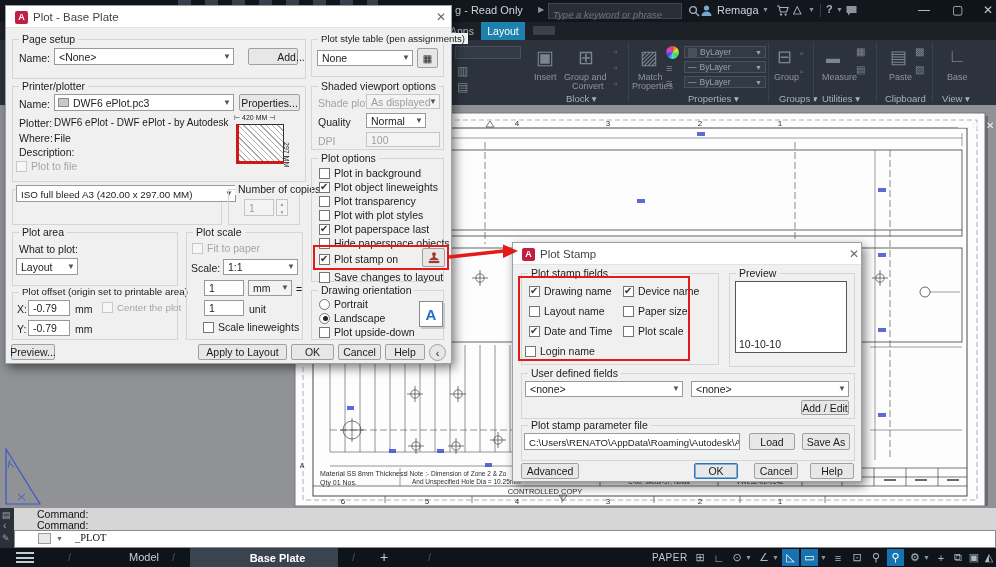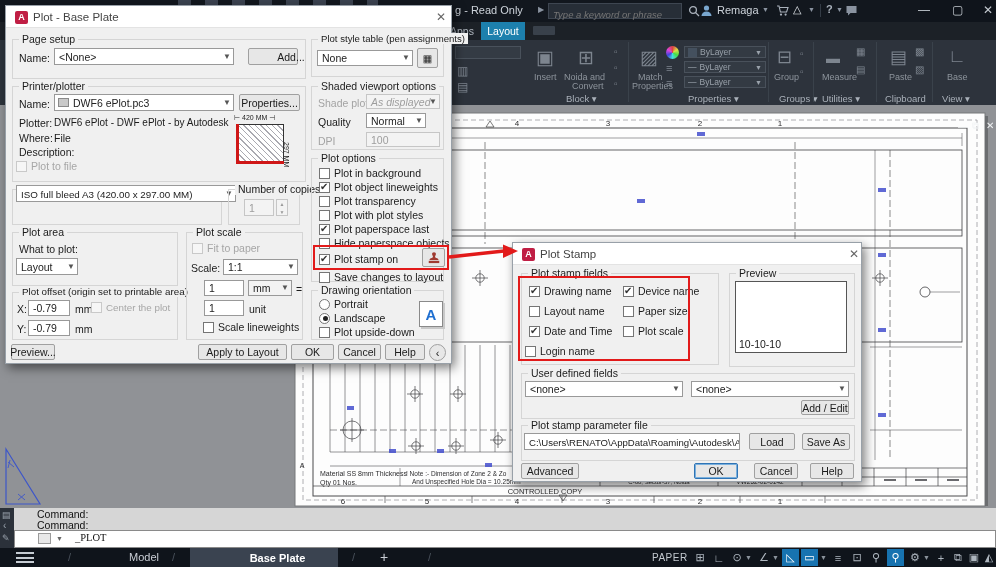--- a/index.html
+++ b/index.html
@@ -13,21 +13,21 @@
   .dlg-title{position:absolute;left:0;top:0;right:0;height:22px;background:#fff;border-bottom:1px solid #e3e3e3;}
   .dlg-ttl{position:absolute;left:27px;top:5px;font-size:11.5px;color:#444;white-space:nowrap;}
   .aicon{position:absolute;left:9px;top:5px;width:13px;height:13px;background:#c01e44;border-radius:2px;color:#fff;font-size:9px;font-weight:bold;text-align:center;line-height:13px;}
   .close-x{position:absolute;top:4px;font-size:12px;color:#666;line-height:14px;}
   .grp{position:absolute;border:1px solid #d5d5d5;}
   .glbl{position:absolute;top:-7px;left:6px;background:#f0f0f0;padding:0 3px;font-size:10.5px;color:#1b1b1b;white-space:nowrap;}
   .dd{position:absolute;background:#fff;border:1px solid #999;font-size:10.5px;color:#222;overflow:hidden;}
   .dd .val{position:absolute;left:4px;top:50%;transform:translateY(-50%);white-space:nowrap;}
   .dd .car{position:absolute;right:2px;top:50%;transform:translateY(-55%);font-size:8px;color:#555;}
   .dd.dis{background:#f3f3f3;border-color:#c6c6c6;}
-  .dd.dis .val{color:#9d9d9d;font-style:italic;}
+  .dd.dis .val{color:#9d9d9d;}
   .inp{position:absolute;background:#fff;border:1px solid #999;font-size:10.5px;color:#222;overflow:hidden;}
   .inp .val{position:absolute;left:4px;top:50%;transform:translateY(-50%);white-space:nowrap;}
   .inp.dis{background:#f3f3f3;border-color:#c6c6c6;}
   .inp.dis .val{color:#9d9d9d;}
   .btn{position:absolute;background:#e7e7e7;border:1px solid #a0a0a0;border-radius:2px;font-size:10.5px;color:#1b1b1b;display:flex;align-items:center;justify-content:center;white-space:nowrap;}
   .btn.focus{border-color:#2f74b5;box-shadow:inset 0 0 0 1px #7ab0dd;}
   .cb{position:absolute;display:flex;align-items:center;gap:4px;font-size:10.5px;color:#1b1b1b;white-space:nowrap;}
   .cb .bx{width:11px;height:11px;background:#fff;border:1px solid #757575;position:relative;flex:none;}
   .cb.on .bx::after{content:"✔";position:absolute;left:0px;top:-2px;font-size:10px;color:#333;}
   .cb.dis{color:#a6a6a6;}
@@ -113,21 +113,21 @@
       <span class="abs" style="left:533px;top:4px;width:22px;height:9px;background:#39414b;border-radius:1px;"></span>
     </div>
 
     <div class="abs" style="left:455px;top:24px;width:66px;height:13px;background:#343b44;border:1px solid #49515b;"></div>
     <span class="ric" style="left:457px;top:42px;font-size:12px;">▥</span>
     <span class="ric" style="left:457px;top:58px;font-size:12px;">▤</span>
 
     <span class="ric" style="left:536px;top:24px;font-size:19px;">▣</span>
     <span class="rlbl" style="left:534px;top:50px;">Insert</span>
     <span class="ric" style="left:578px;top:24px;font-size:19px;">⊞</span>
-    <span class="rlbl" style="left:564px;top:50px;">Noida and</span>
+    <span class="rlbl" style="left:564px;top:50px;">Group and</span>
     <span class="rlbl" style="left:572px;top:59px;">Convert</span>
     <span class="ric" style="left:614px;top:24px;font-size:10px;">▫</span>
     <span class="ric" style="left:614px;top:40px;font-size:10px;">▫</span>
     <span class="ric" style="left:614px;top:56px;font-size:10px;">▫</span>
     <span class="pnl-lbl" style="left:566px;"><span>Block</span> ▾</span>
     <div class="rsep" style="left:628px;"></div>
 
     <span class="ric" style="left:640px;top:24px;font-size:19px;">▨</span>
     <span class="rlbl" style="left:638px;top:50px;">Match</span>
     <span class="rlbl" style="left:632px;top:59px;">Properties</span>
@@ -421,21 +421,21 @@
       </div>
 
     <div class="grp" style="left:6px;top:286px;width:166px;height:48px;">
       <span class="glbl" style="font-size:9.8px;">Plot offset (origin set to printable area)</span>
     </div>
     <span class="abs t" style="left:11px;top:297px;">X:</span>
     <div class="inp" style="left:22px;top:294px;width:42px;height:16px;">
         <span class="val">-0.79</span>
       </div>
     <span class="abs t" style="left:69px;top:297px;">mm</span>
-    <div class="cb dis" style="left:85px;top:296px;">
+    <div class="cb dis" style="left:96px;top:296px;">
         <span class="bx"></span>
         <span style="font-size:9.8px;">Center the plot</span>
       </div>
     <span class="abs t" style="left:11px;top:317px;">Y:</span>
     <div class="inp" style="left:22px;top:314px;width:42px;height:16px;">
         <span class="val">-0.79</span>
       </div>
     <span class="abs t" style="left:69px;top:317px;">mm</span>
 
     <div class="grp" style="left:180px;top:226px;width:117px;height:108px;">

